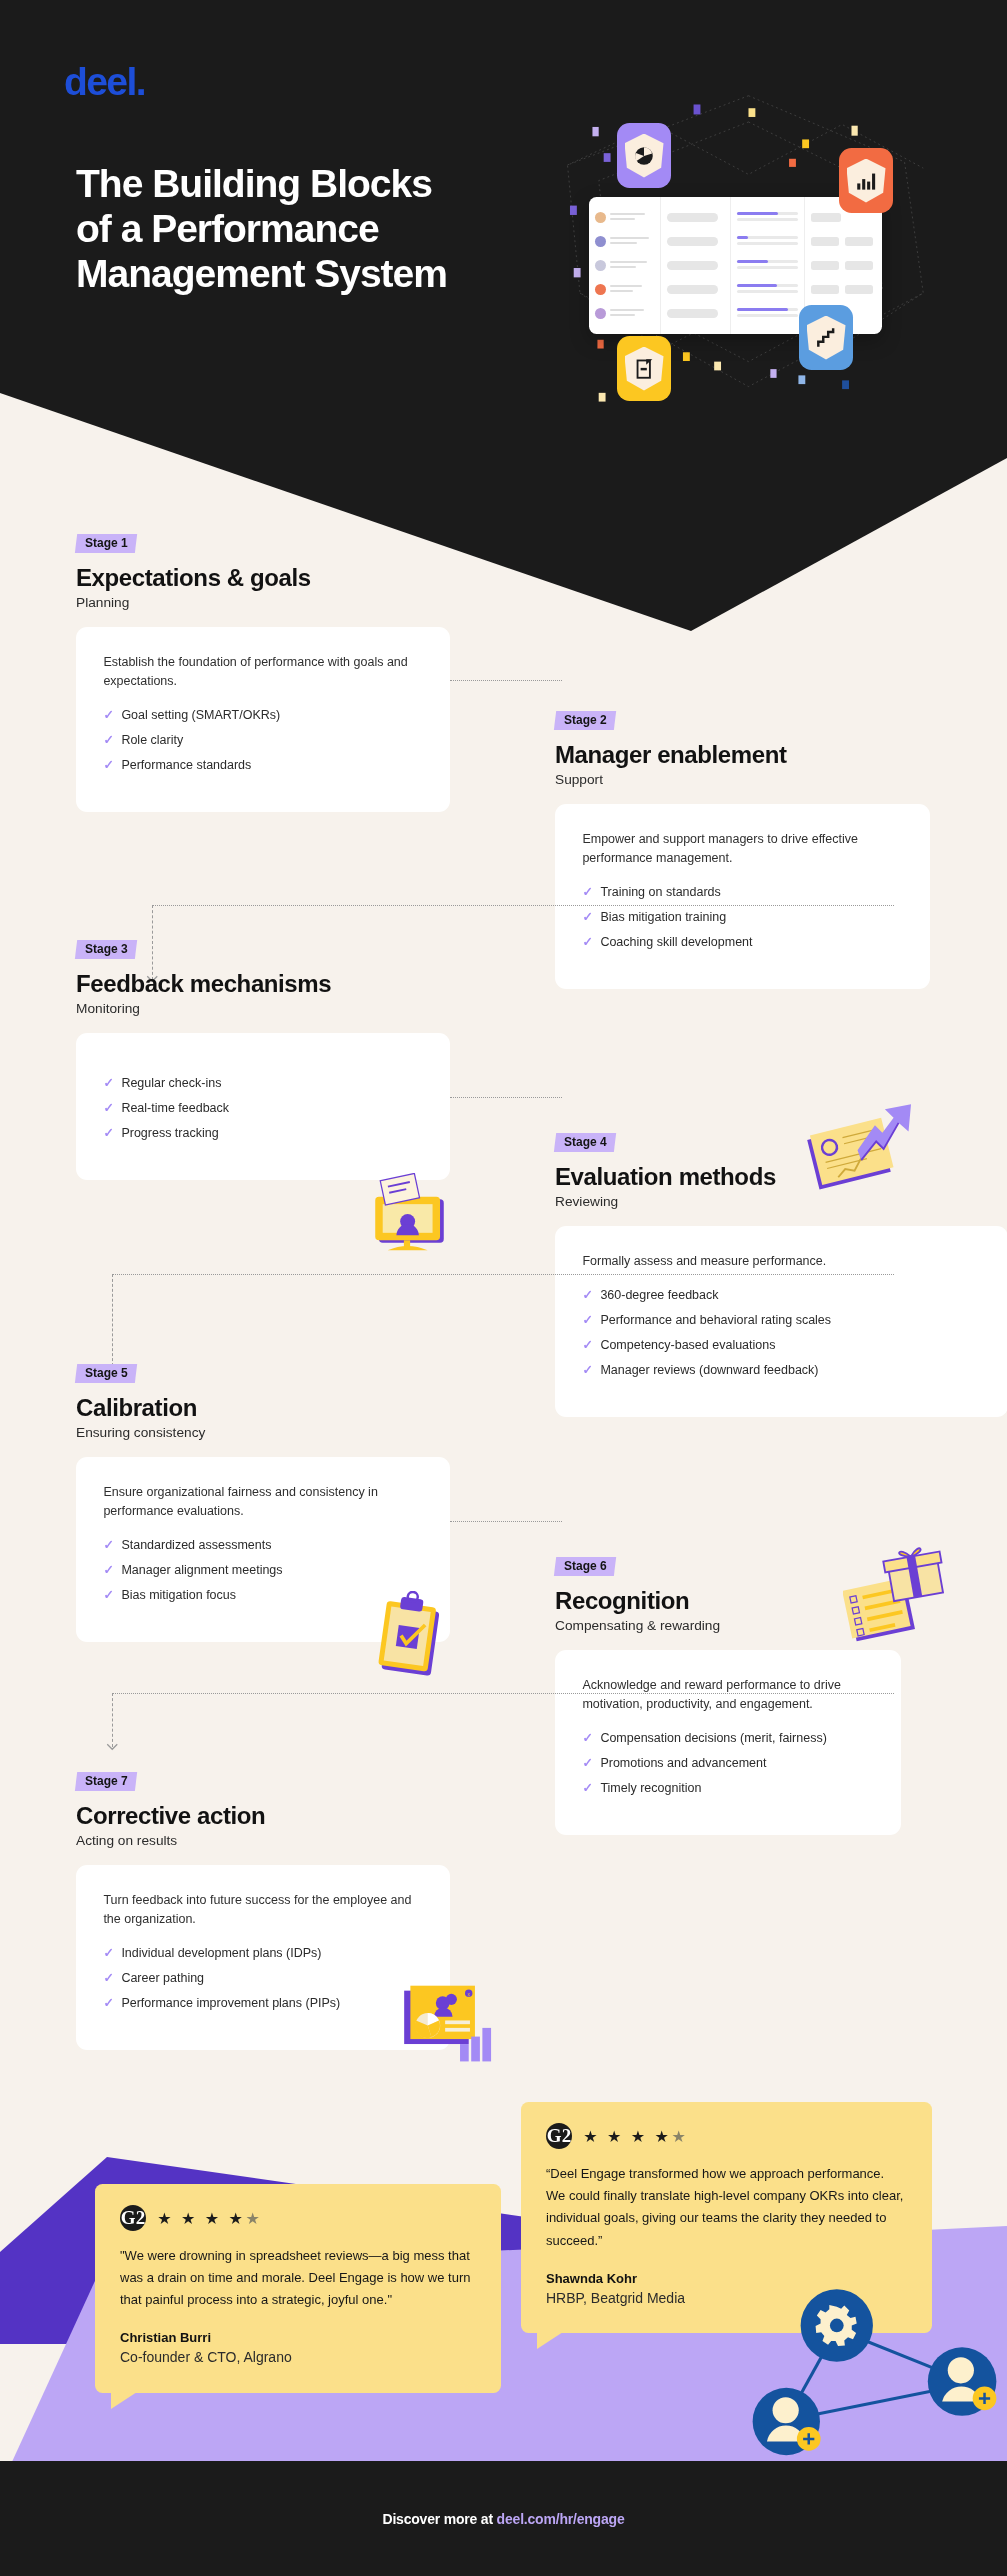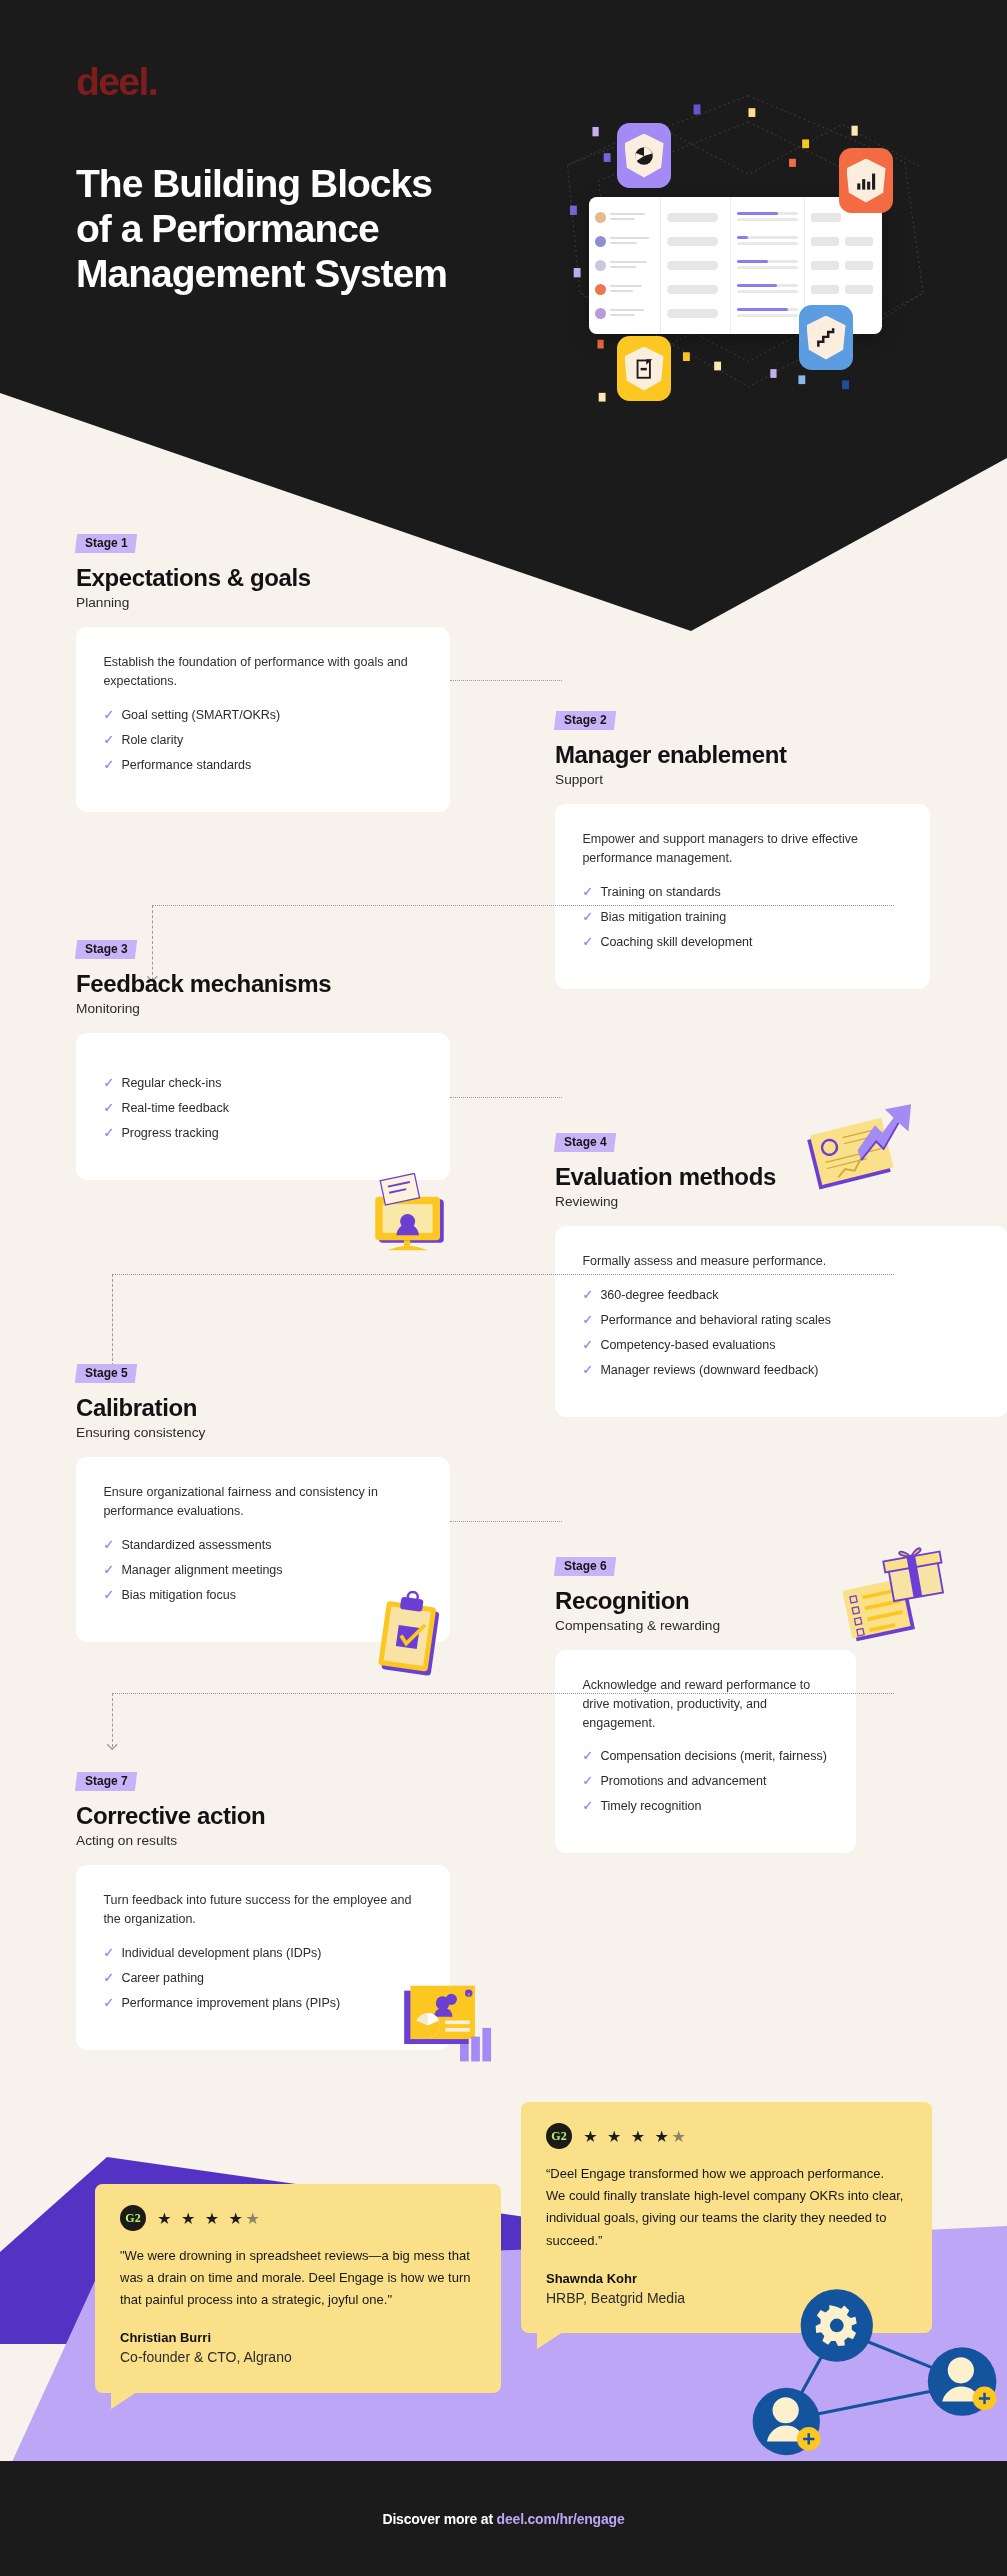--- a/index.html
+++ b/index.html
@@ -8,21 +8,21 @@
     width:1007px; height:2576px;
     font-family:"Liberation Sans", sans-serif;
     overflow:hidden; position:relative;
     background:#f7f2ec;
   }
 
   
   .hero { position:absolute; left:0; top:0; width:1007px; height:636px; overflow:hidden; }
   .hero-bg { position:absolute; inset:0; background:#1b1b1b;
     clip-path: polygon(0 0, 1007px 0, 1007px 458px, 691px 631px, 0 393px); }
-  .hero-logo { position:absolute; left:76px; top:62px; color:#7f1d1d;
+  .hero-logo { position:absolute; left:64px; top:62px; color:#1d4ed8;
     font-size:39px; font-weight:700; letter-spacing:-1.6px; line-height:1; }
   .hero-title { position:absolute; left:76px; top:161px; color:#fff;
     font-size:39px; font-weight:700; line-height:1.16; letter-spacing:-1px; white-space:pre-line; }
 
   
   .hero-illus { position:absolute; left:555px; top:87px; width:387px; height:318px; }
   .net-svg { position:absolute; inset:0; }
   .dash-card { position:absolute; left:34px; top:110px; width:293px; height:137px;
     background:#fff; border-radius:7.5px; display:flex; overflow:hidden;
     box-shadow:0 6.2px 18.7px rgba(0,0,0,.25); }
@@ -81,22 +81,22 @@
     left:0; top:56px; width:736px; height:262px;
     clip-path: polygon(107px 0, 736px 90px, 736px 187px, 0 187px, 0 95px); }
   .shape-light { position:absolute; background:#bca6f5;
     left:0; top:125px; width:1007px; height:262px;
     clip-path: polygon(100px 44px, 1007px 0, 1007px 262px, 0 262px); }
   .quote { position:absolute; background:#fbe08a; border-radius:7.5px; padding:21px 25px 27.4px 25px; }
   .quote:after { content:""; position:absolute; bottom:-16px; left:16px;
     border-left:0 solid transparent; border-right:26px solid transparent;
     border-top:17.5px solid #fbe08a; }
   .q-head { display:flex; align-items:center; gap:11.2px; margin-bottom:13.7px; }
-  .g2 { width:26px; height:26px; border-radius:50%; background:#1b1b1b; color:#bef264;
-    font-size:12px; font-weight:700; display:flex; align-items:center; justify-content:center;
+  .g2 { width:26px; height:26px; border-radius:50%; background:#1b1b1b; color:#ffffff;
+    font-size:19px; font-weight:700; display:flex; align-items:center; justify-content:center;
     font-family:"Liberation Serif", serif; }
   .stars { font-size:16px; color:#1b1b1b; letter-spacing:2.5px; }
   .stars .half { color:#8a8468; }
   .q-text { font-size:13px; line-height:1.72; color:#171717; }
   .q-name { font-size:13px; font-weight:700; color:#111; margin-top:18.7px; }
   .q-role { font-size:14px; color:#2b2b2b; margin-top:3.7px; }
 
   
   .footer { position:absolute; left:0; top:2461px; width:1007px; height:115px; background:#1b1b1b;
     display:flex; align-items:center; justify-content:center; }
@@ -484,21 +484,21 @@
 </div>
 
 <div class="conn">
   <div class="h" style="left:450px; top:1521px; width:112px;"></div>
 </div>
 
 <div class="stage" style="left:555px; top:1557px; width:375px;">
   <div class="badge"><span>Stage 6</span></div>
   <div class="s-title">Recognition</div>
   <div class="s-sub">Compensating &amp; rewarding</div>
-  <div class="card" style="width:301px;">
+  <div class="card" style="width:346px;">
     <div class="c-desc">Acknowledge and reward performance to drive motivation, productivity, and engagement.</div>
     <div class="c-list">
       <div class="c-item">
           <span class="ck">✓</span>
           <span>Compensation decisions (merit, fairness)</span>
         </div>
       <div class="c-item">
           <span class="ck">✓</span>
           <span>Promotions and advancement</span>
         </div>

